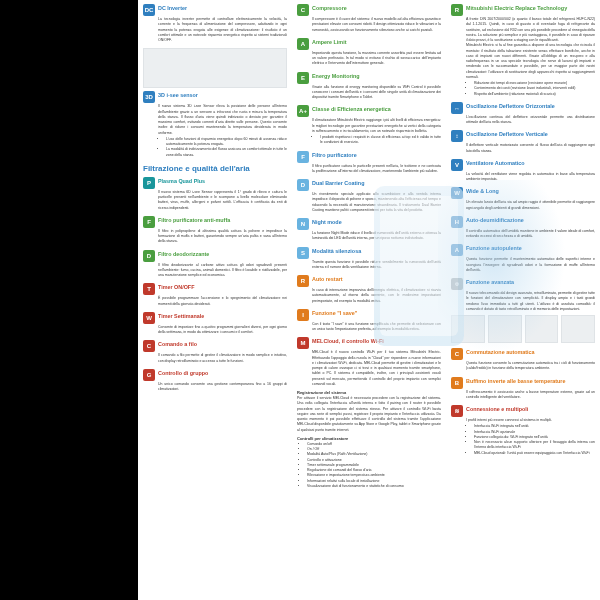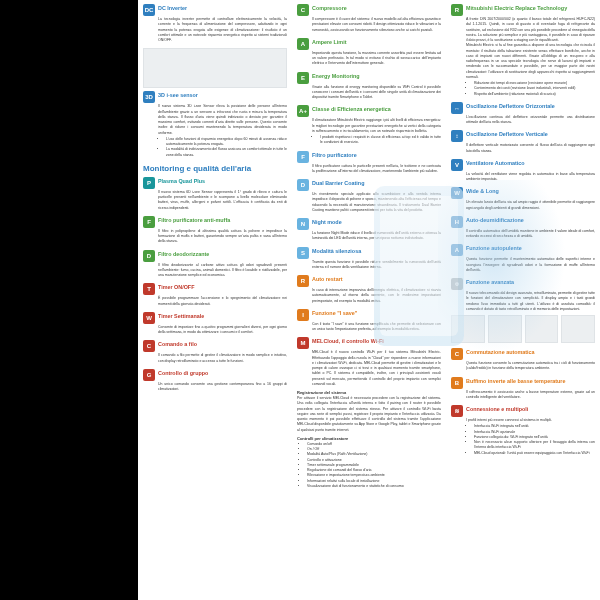--- a/index.html
+++ b/index.html
@@ -79,21 +79,21 @@
             <span class="ic blue">3D</span>
             <span class="ttl">3D i-see sensor</span>
           </div>
           <p class="bd ind">Il nuovo sistema 3D i-see Sensor rileva la posizione delle persone all'interno dell'ambiente grazie a un sensore a infrarossi che ruota e misura la temperatura della stanza. Il flusso d'aria viene quindi indirizzato o deviato per garantire il massimo comfort, evitando correnti d'aria dirette sulle persone. Questo consente inoltre di ridurre i consumi mantenendo la temperatura desiderata in modo uniforme.</p>
           <ul class="bd">
             <li>L'uso delle funzioni di risparmio energetico dopo 60 minuti di assenza riduce automaticamente la potenza erogata.</li>
             <li>La modalità di indirizzamento del flusso assicura un comfort ottimale in tutte le zone della stanza.</li>
           </ul>
         </div>
 
-        <div class="bigsect">Monitoring e qualità dell'aria</div>
+        <div class="bigsect">Filtrazione e qualità dell'aria</div>
 
         <div class="feat">
           <div class="hd">
             <span class="ic teal">P</span>
             <span class="ttl t">Plasma Quad Plus</span>
           </div>
           <p class="bd ind">Il nuovo sistema 6D i-see Sensor rappresenta il 1° grado di rilievo e cattura le particelle presenti nell'ambiente e le scompone a livello molecolare eliminando batteri, virus, muffe, allergeni e polveri sottili. L'efficacia è certificata da enti di ricerca indipendenti.</p>
         </div>
 
         <div class="feat">

